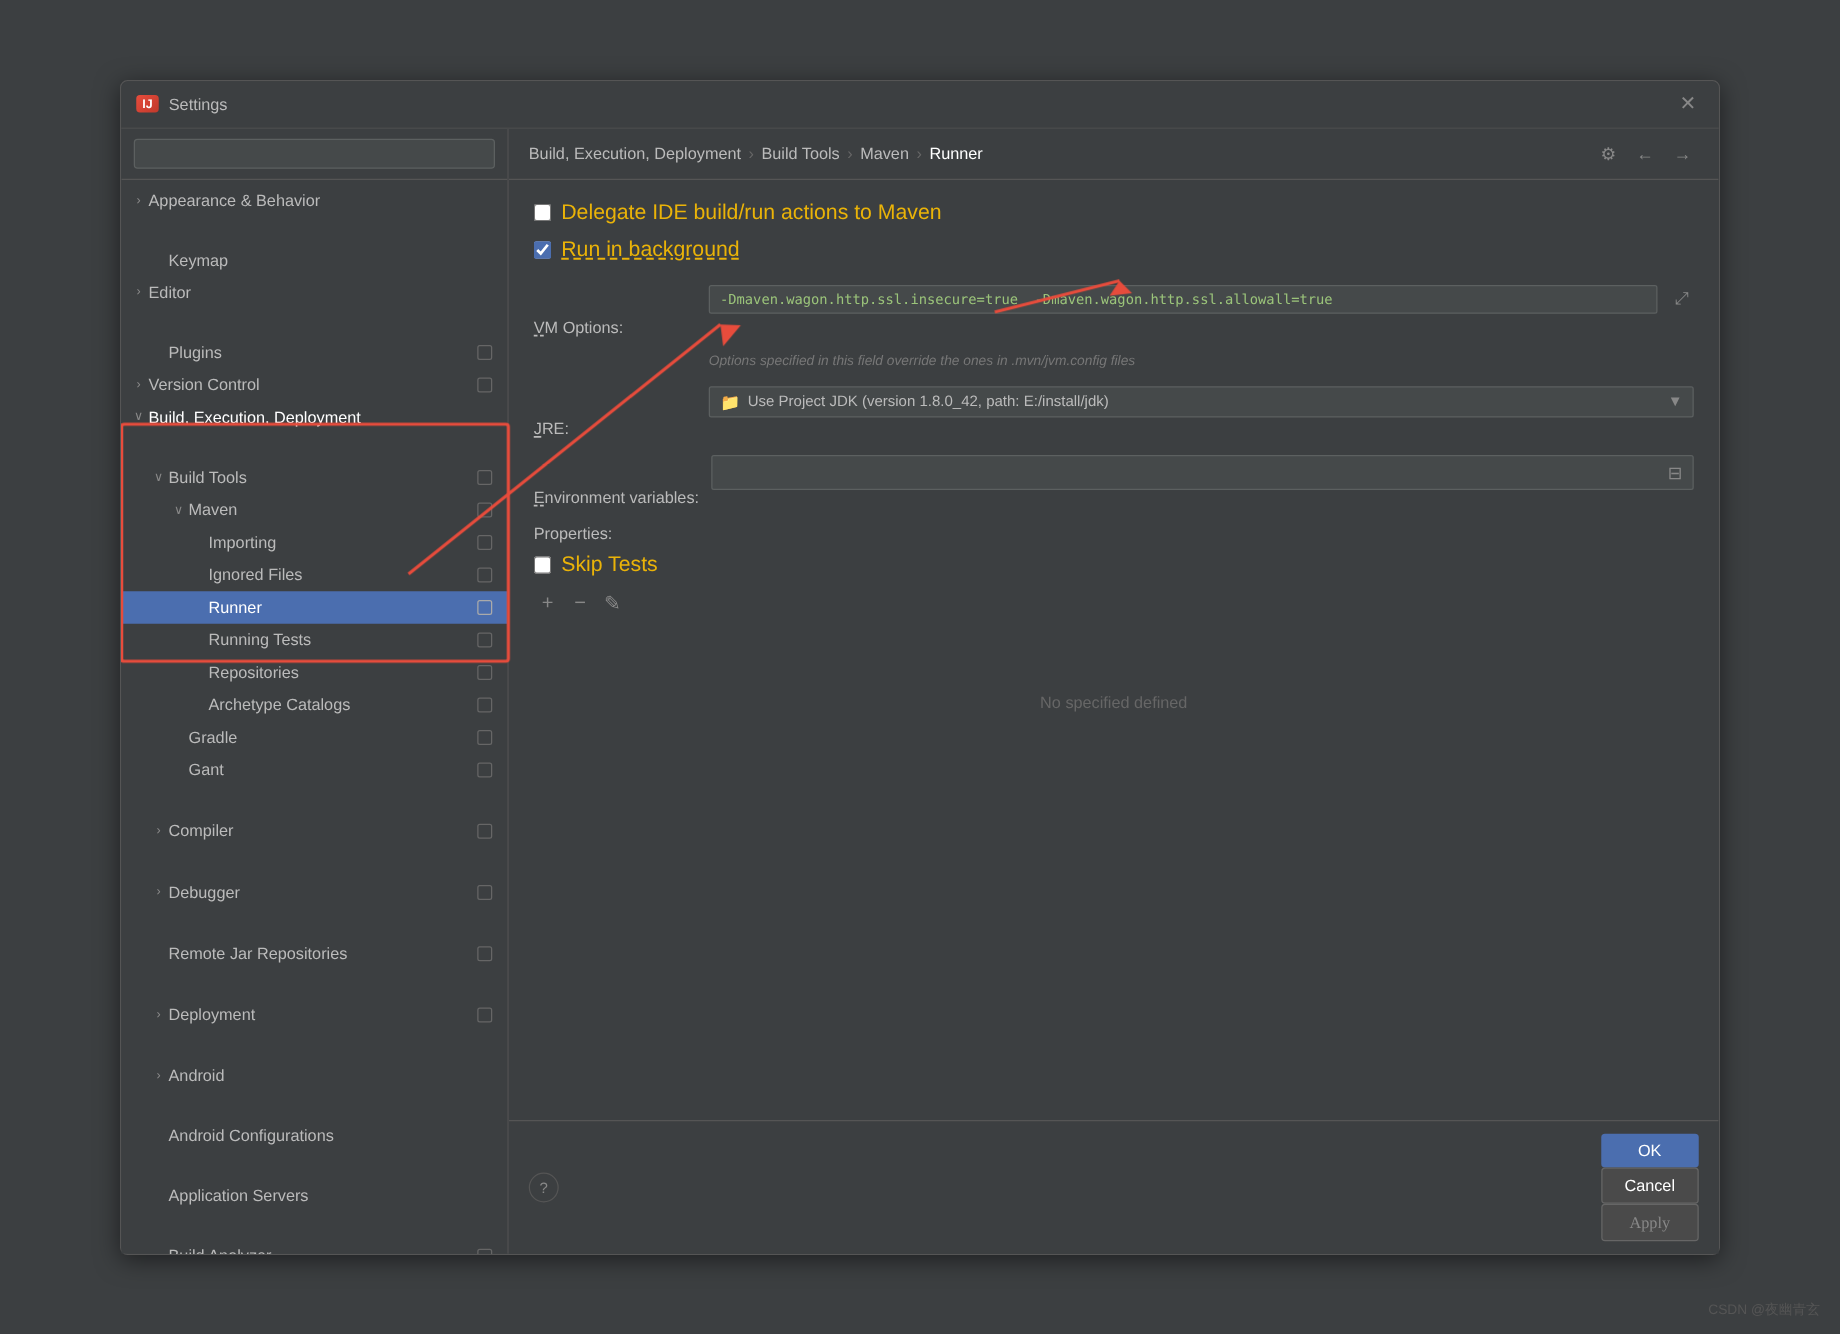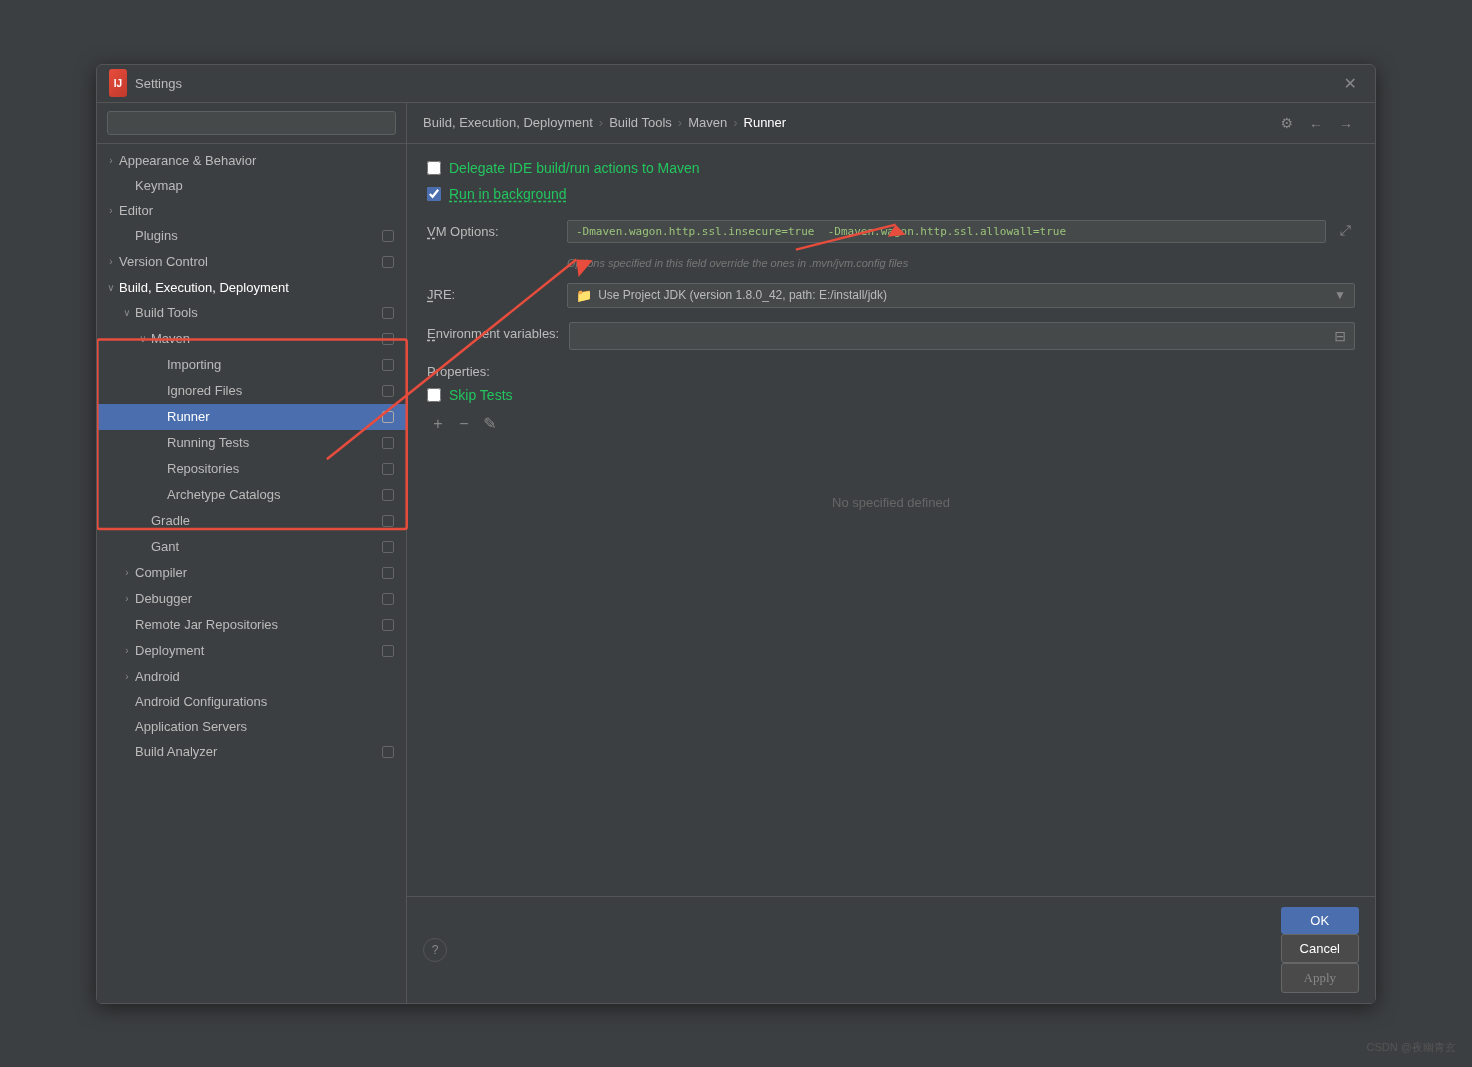--- a/index.html
+++ b/index.html
@@ -30,21 +30,21 @@
       background: #3c3f41;
       height: 38px;
       display: flex;
       align-items: center;
       padding: 0 12px;
       border-bottom: 1px solid #555;
       border-radius: 6px 6px 0 0;
     }
     .title-bar-icon {
       width: 18px;
-      height: 28px;
+      height: 14px;
       margin-right: 8px;
       background: linear-gradient(135deg, #e74c3c, #c0392b);
       border-radius: 3px;
       display: flex; align-items: center; justify-content: center;
       font-size: 10px; color: white; font-weight: bold;
     }
     .title-bar-title {
       color: #bbbbbb;
       font-size: 13px;
       flex: 1;
@@ -124,21 +124,21 @@
       flex-shrink: 0;
     }
     .settings-icon {
       width: 12px; height: 12px;
       border: 1px solid #666;
       border-radius: 2px;
       display: inline-block;
     }
     
     .indent-0 { padding-left: 6px; }
-    .indent-1 { padding-left: 22px; }
+    .indent-1 { padding-left: 22px; margin-top: 23px; }
     .indent-2 { padding-left: 38px; }
     .indent-3 { padding-left: 54px; }
     
     .right-panel {
       flex: 1;
       display: flex;
       flex-direction: column;
       background: #3c3f41;
       overflow: hidden;
     }
@@ -188,30 +188,31 @@
       align-items: center;
       gap: 8px;
       margin-bottom: 10px;
     }
     .checkbox-row input[type="checkbox"] {
       width: 14px; height: 14px;
       accent-color: #4b6eaf;
       cursor: pointer;
     }
     .checkbox-label {
-      color: #22c55e;
-      font-size: 14px;
+      color: #eab308;
+      font-size: 17px;
     }
     .checkbox-label.underline { text-decoration: underline; text-underline-offset: 2px; text-decoration-style: dashed; }
     .field-label {
       color: #bbbbbb;
       font-size: 13px;
       min-width: 130px;
       padding-top: 4px;
       flex-shrink: 0;
+      margin-top: 22px;
     }
     .field-input {
       flex: 1;
       background: #45494a;
       border: 1px solid #5c6060;
       border-radius: 2px;
       color: #9bc47a;
       padding: 4px 8px;
       font-size: 12px;
       font-family: monospace;

